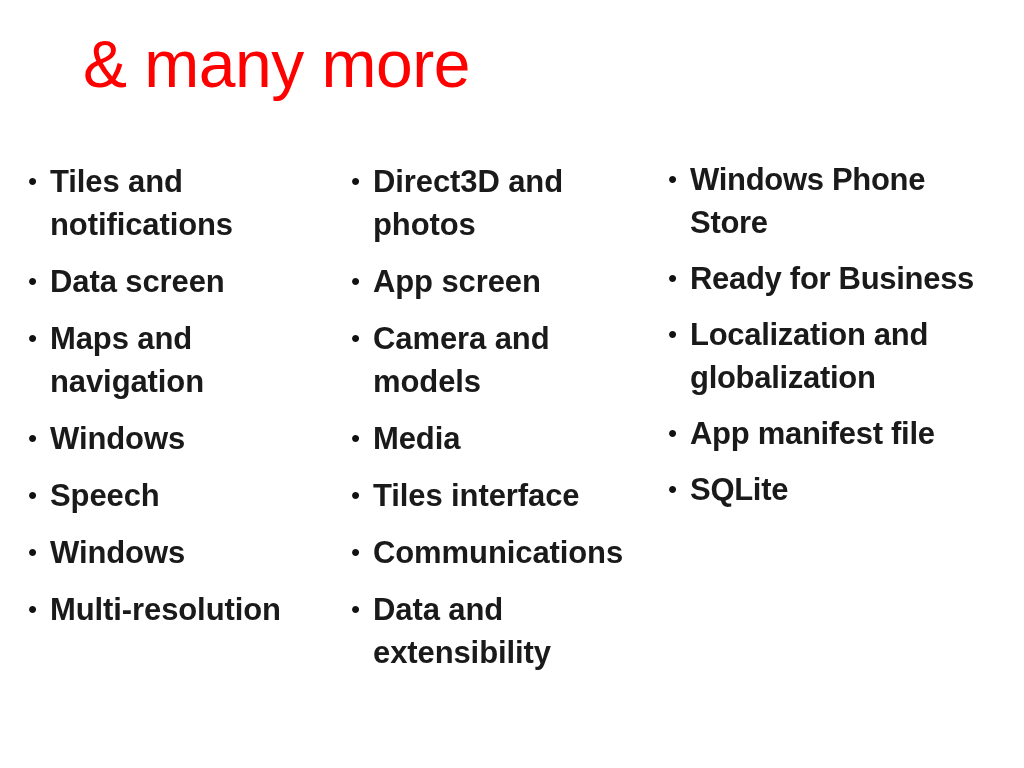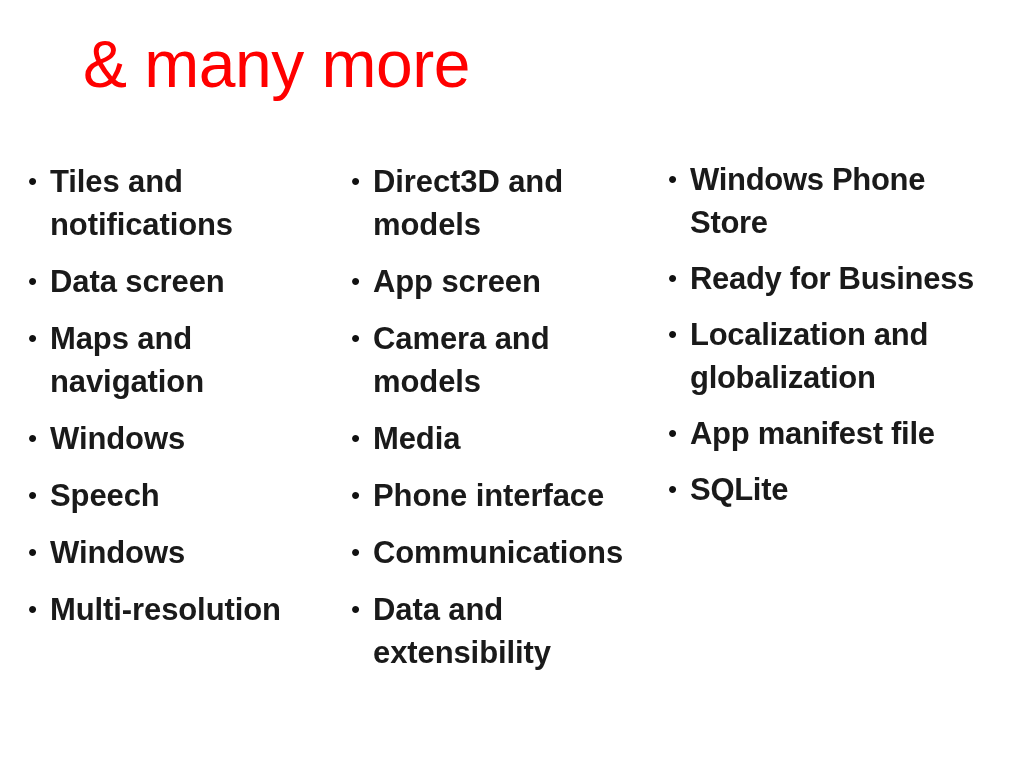--- a/index.html
+++ b/index.html
@@ -128,37 +128,37 @@
       </div>
       <div class="bullet-item">
         <span class="bullet-dot">•</span>
         <span class="bullet-text">Multi-resolution</span>
       </div>
     </div>
 
     <div class="column column-2">
       <div class="bullet-item">
         <span class="bullet-dot">•</span>
-        <span class="bullet-text">Direct3D and models</span>
+        <span class="bullet-text">Direct3D and photos</span>
       </div>
       <div class="bullet-item">
         <span class="bullet-dot">•</span>
         <span class="bullet-text">App screen</span>
       </div>
       <div class="bullet-item">
         <span class="bullet-dot">•</span>
         <span class="bullet-text">Camera and models</span>
       </div>
       <div class="bullet-item">
         <span class="bullet-dot">•</span>
         <span class="bullet-text">Media</span>
       </div>
       <div class="bullet-item">
         <span class="bullet-dot">•</span>
-        <span class="bullet-text">Phone interface</span>
+        <span class="bullet-text">Tiles interface</span>
       </div>
       <div class="bullet-item">
         <span class="bullet-dot">•</span>
         <span class="bullet-text">Communications</span>
       </div>
       <div class="bullet-item">
         <span class="bullet-dot">•</span>
         <span class="bullet-text">Data and extensibility</span>
       </div>
     </div>

